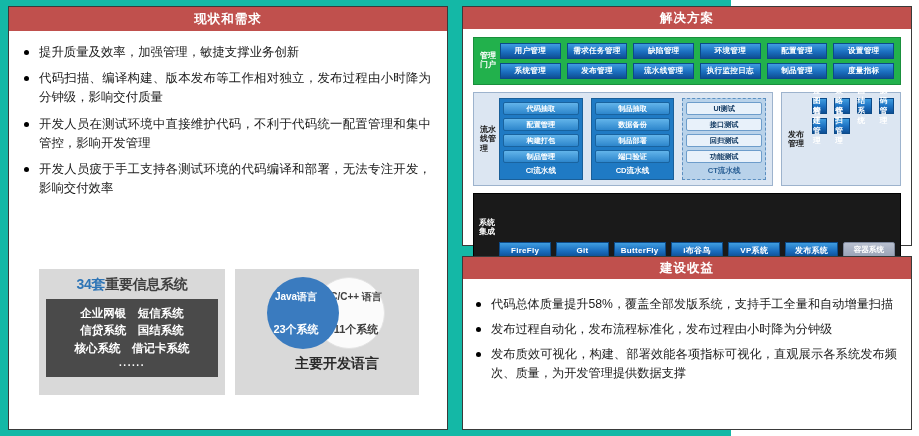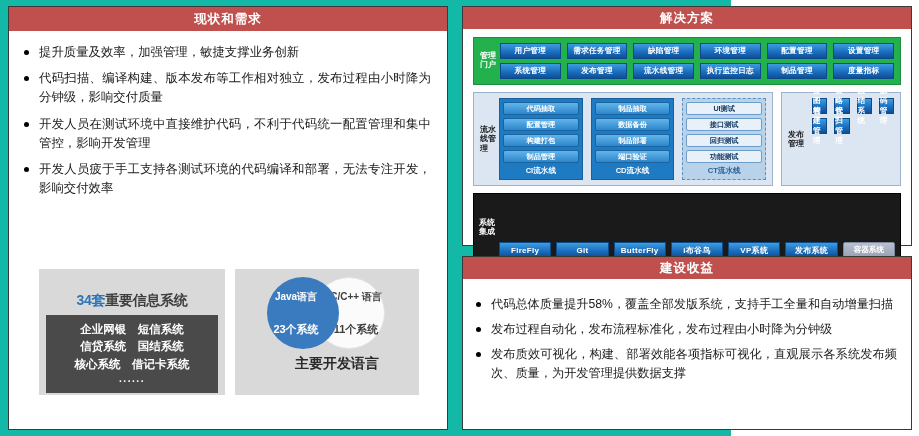--- a/index.html
+++ b/index.html
@@ -93,21 +93,21 @@
     left: 30px;
     top: 262px;
     width: 380px;
     height: 126px;
     display: flex;
     gap: 10px;
   }
   .stats-left {
     width: 186px;
     background: #d9d9d9;
-    padding: 22px 7px;
+    padding: 6px 7px;
     box-sizing: border-box;
   }
   .stats-title {
     text-align: center;
     font-size: 14px;
     font-weight: bold;
     color: #3f3f3f;
     margin: 1px 0 5px 0;
     letter-spacing: -0.3px;
   }

